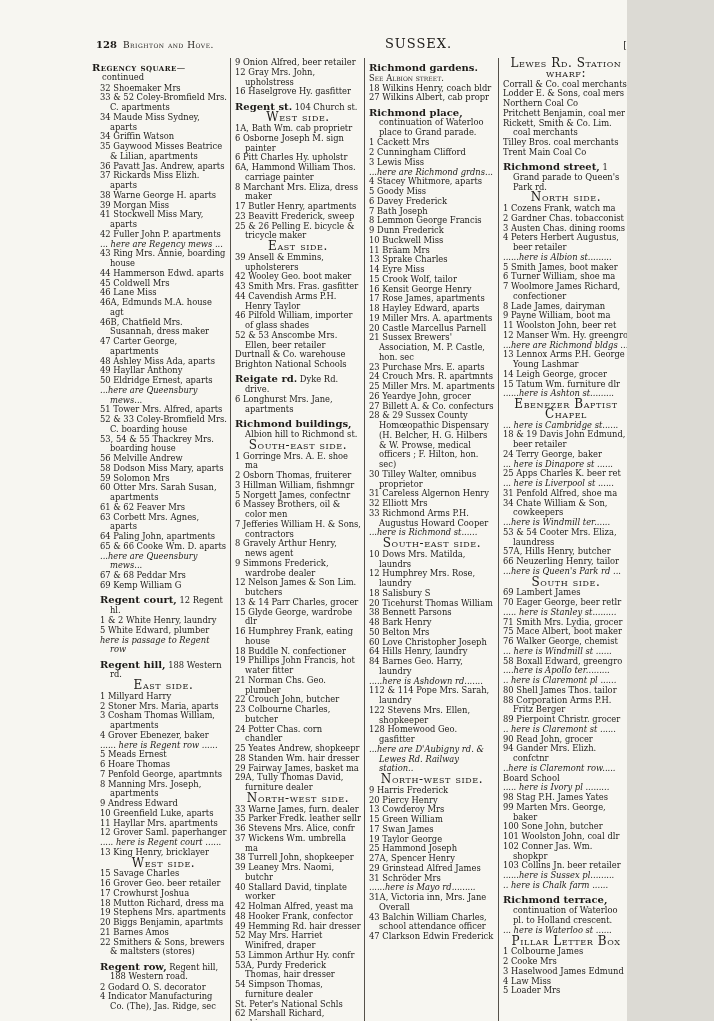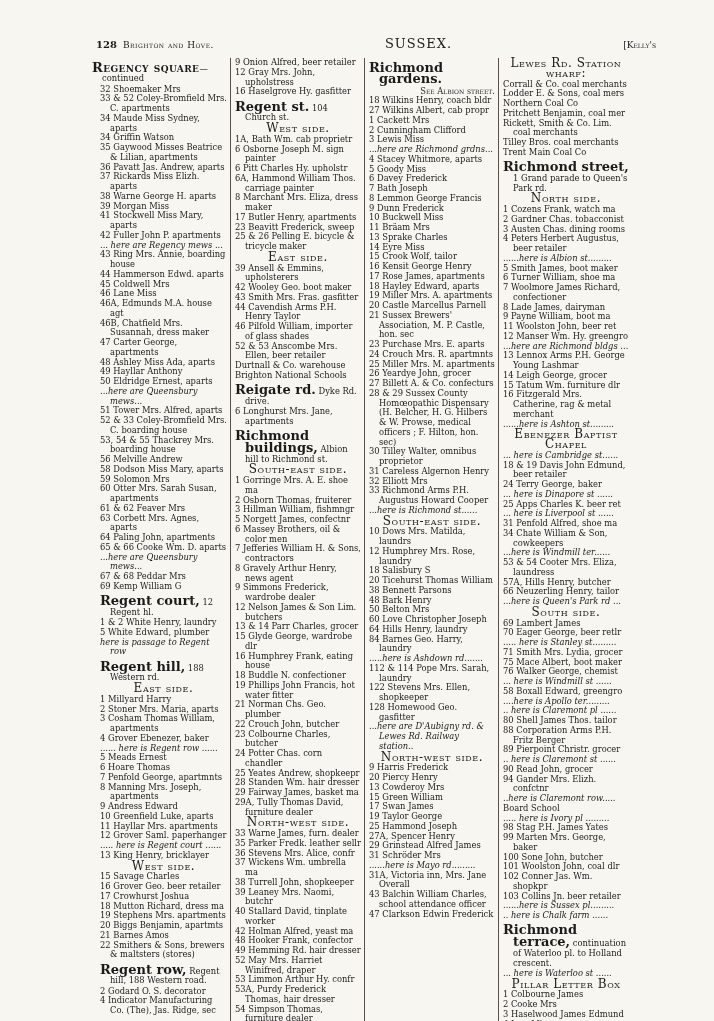--- a/index.html
+++ b/index.html
@@ -1,18 +1,18 @@
 <!DOCTYPE html>
 <html><head>
 <meta charset="utf-8">
 <style>
   html,body { margin:0; padding:0; background:#dcdad4; }
   #page {
     position:relative;
-    width:714px; height:1021px;
+    width:627px; height:1021px;
     background:#f7f6f1;
     font-family:"DejaVu Serif","Liberation Serif",serif;
     color:#1d1b18;
     overflow:hidden;
     box-sizing:border-box;
   }
   #content {
     position:absolute; left:96px; top:36px; width:560px;
   }
   .hdr {
@@ -35,24 +35,24 @@
   .it { font-style:italic; }
   .side {
     text-align:center; font-variant:small-caps;
     font-size:12px; letter-spacing:.6px;
     margin:1px 0;
   }
   .street {
     margin-top:4.5px; margin-bottom:.5px;
     padding-left:10px; text-indent:-10px;
   }
-  .street .hb { font-weight:bold; font-size:13px; }
+  .street .hb { font-weight:bold; font-size:10px; }
   .cont { padding-left:2px; }
   .cont .hb { font-variant:small-caps; letter-spacing:.4px; }
-  .ctr { text-align:right; font-variant:small-caps; }
+  .ctr { text-align:left; font-variant:small-caps; }
 </style>
 </head>
 <body>
 
 <div id="page">
   <div id="content">
     <div class="hdr">
       <span class="pgnum">128</span>
       <span class="runleft">Brighton and Hove.</span>
       <span class="runcenter">SUSSEX.</span>
@@ -197,20 +197,21 @@
           <div class="ln">53A, Purdy Frederick Thomas, hair dresser</div>
           <div class="ln">54 Simpson Thomas, furniture dealer</div>
           <div class="ln">St. Peter's National Schls</div>
           <div class="ln">62 Marshall Richard, chimney sweeper</div>
         </div>
       <div class="col">
           <div class="street"><span class="hb">Richmond gardens.</span></div>
           <div class="ctr">See Albion street.</div>
           <div class="ln">18 Wilkins Henry, coach bldr</div>
           <div class="ln">27 Wilkins Albert, cab propr</div>
+          <div class="street"><span class="hb">Richmond place,</span> continuation of Waterloo place to Grand parade.</div>
           <div class="ln">1 Cackett Mrs</div>
           <div class="ln">2 Cunningham Clifford</div>
           <div class="ln">3 Lewis Miss</div>
           <div class="ln it">...here are Richmond grdns...</div>
           <div class="ln">4 Stacey Whitmore, aparts</div>
           <div class="ln">5 Goody Miss</div>
           <div class="ln">6 Davey Frederick</div>
           <div class="ln">7 Bath Joseph</div>
           <div class="ln">8 Lemmon George Francis</div>
           <div class="ln">9 Dunn Frederick</div>
@@ -288,21 +289,20 @@
           <div class="ln">6 Turner William, shoe ma</div>
           <div class="ln">7 Woolmore James Richard, confectioner</div>
           <div class="ln">8 Lade James, dairyman</div>
           <div class="ln">9 Payne William, boot ma</div>
           <div class="ln">11 Woolston John, beer ret</div>
           <div class="ln">12 Manser Wm. Hy. greengro</div>
           <div class="ln it">...here are Richmond bldgs ...</div>
           <div class="ln">13 Lennox Arms P.H. George Young Lashmar</div>
           <div class="ln">14 Leigh George, grocer</div>
           <div class="ln">15 Tatum Wm. furniture dlr</div>
-          <div class="ln">16 Fitzgerald Mrs. Catherine, rag &amp; metal merchant</div>
           <div class="ln it">......here is Ashton st.........</div>
           <div class="side">Ebenezer Baptist Chapel</div>
           <div class="ln it">... here is Cambridge st......</div>
           <div class="ln">18 &amp; 19 Davis John Edmund, beer retailer</div>
           <div class="ln">24 Terry George, baker</div>
           <div class="ln it">... here is Dinapore st ......</div>
           <div class="ln">25 Apps Charles K. beer ret</div>
           <div class="ln it">... here is Liverpool st ......</div>
           <div class="ln">31 Penfold Alfred, shoe ma</div>
           <div class="ln">34 Chate William &amp; Son, cowkeepers</div>

